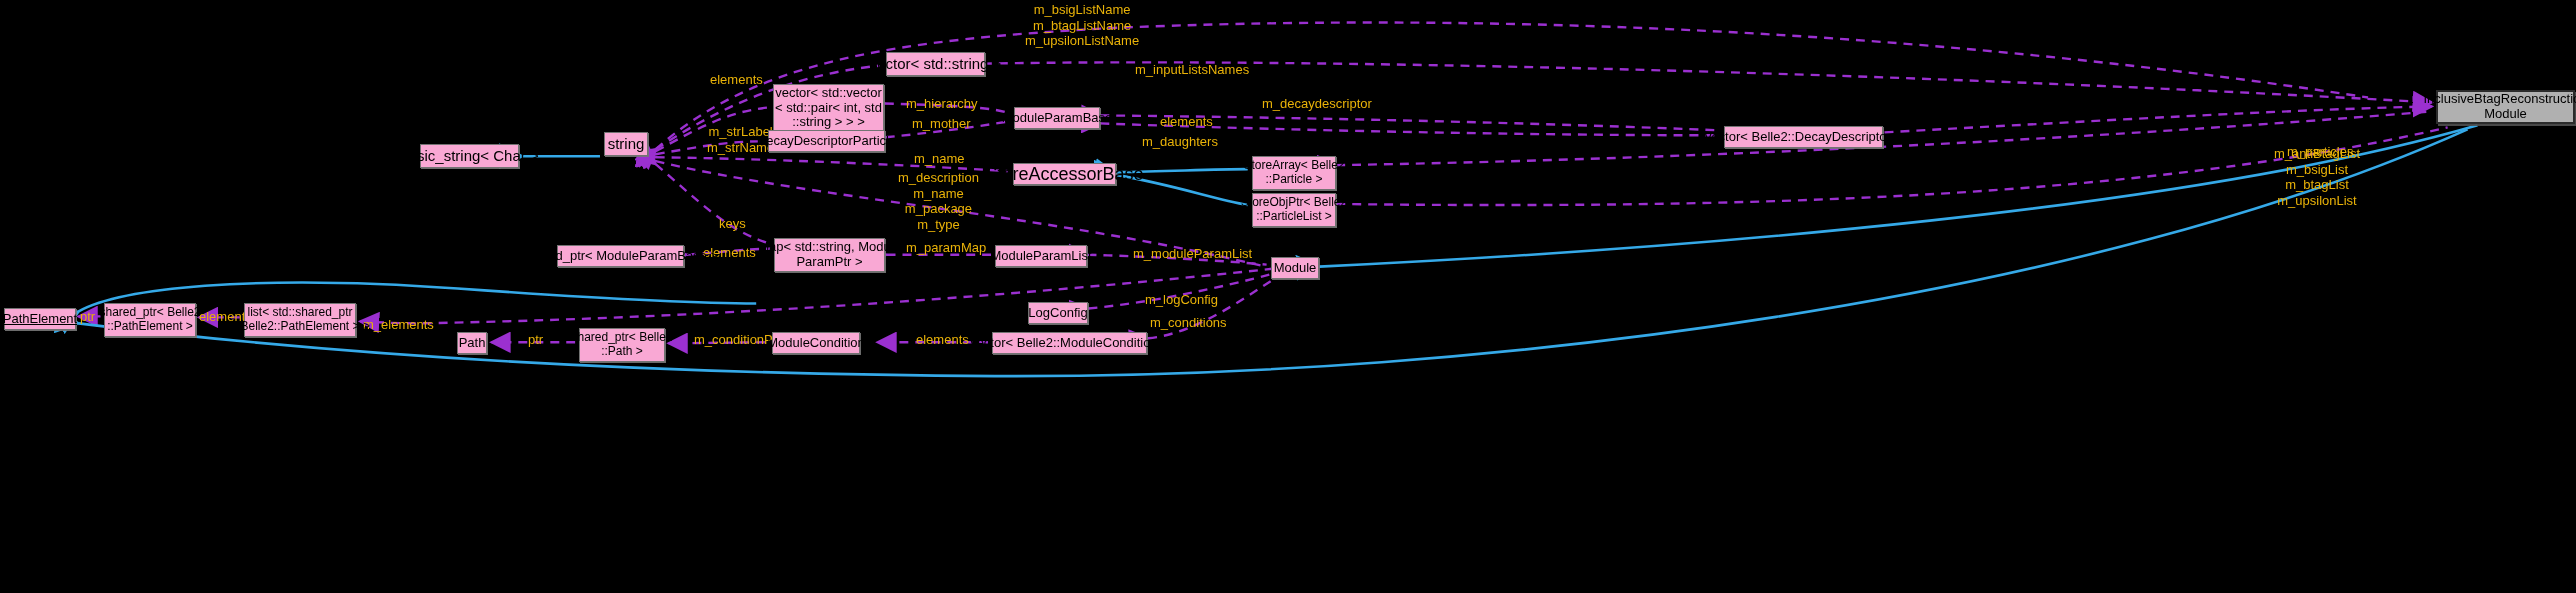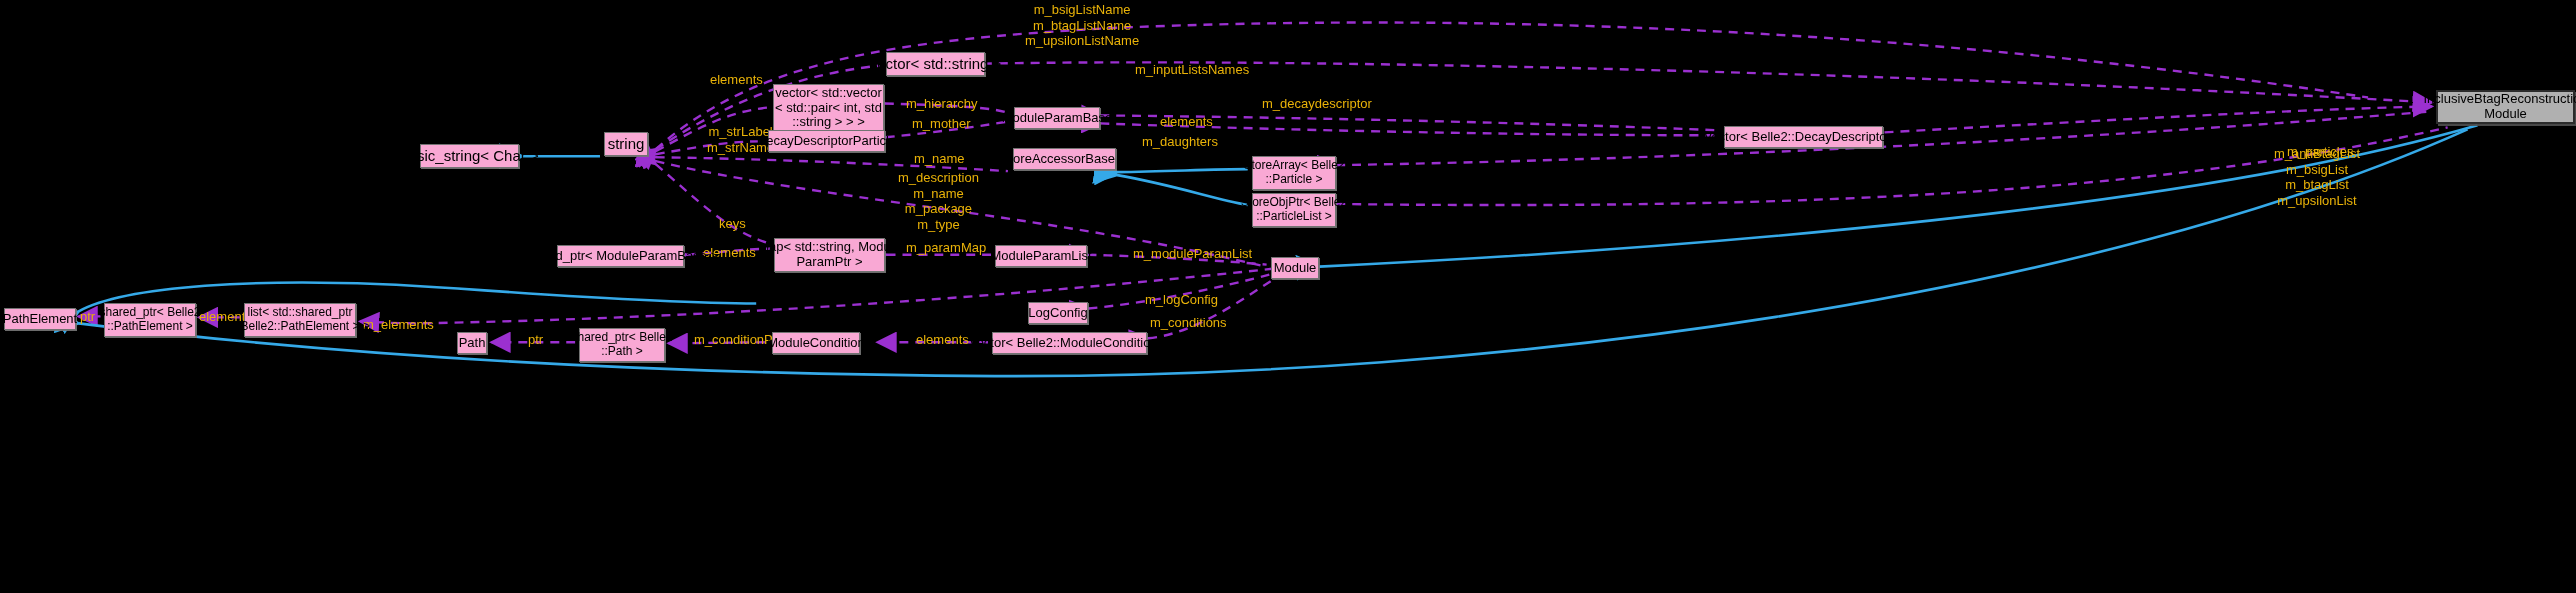--- a/index.html
+++ b/index.html
@@ -128,32 +128,32 @@
 
   <div class="node" style="left:420px;top:144px;width:99px;height:24px;"><span>basic_string&lt; Char &gt;</span></div>
   <div class="node" style="left:604px;top:132px;width:44px;height:24px;"><span>string</span></div>
   <div class="node" style="left:886px;top:52px;width:99px;height:24px;"><span>vector&lt; std::string &gt;</span></div>
   <div class="node" style="left:773px;top:84px;width:111px;height:48px;font-size:13px;"><span>vector&lt; std::vector
 &lt; std::pair&lt; int, std
 ::string &gt; &gt; &gt;</span></div>
   <div class="node" style="left:768px;top:130px;width:117px;height:22px;font-size:13px;"><span>DecayDescriptorParticle</span></div>
   <div class="node" style="left:1014px;top:107px;width:86px;height:22px;font-size:13px;"><span>ModuleParamBase</span></div>
   <div class="node" style="left:1724px;top:126px;width:159px;height:22px;font-size:13px;"><span>vector&lt; Belle2::DecayDescriptor &gt;</span></div>
-  <div class="node" style="left:1013px;top:148px;width:103px;height:22px;font-size:13px;justify-content:flex-end;"><span>StoreAccessorBase</span></div>
+  <div class="node" style="left:1013px;top:163px;width:103px;height:22px;font-size:18px;"><span>StoreAccessorBase</span></div>
   <div class="node" style="left:1252px;top:156px;width:84px;height:34px;font-size:12px;"><span>StoreArray&lt; Belle2
 ::Particle &gt;</span></div>
   <div class="node" style="left:1252px;top:193px;width:84px;height:34px;font-size:12px;"><span>StoreObjPtr&lt; Belle2
 ::ParticleList &gt;</span></div>
   <div class="node" style="left:557px;top:245px;width:127px;height:22px;font-size:13px;"><span>shared_ptr&lt; ModuleParamBase &gt;</span></div>
   <div class="node" style="left:774px;top:238px;width:111px;height:34px;font-size:13px;"><span>map&lt; std::string, Module
 ParamPtr &gt;</span></div>
   <div class="node" style="left:995px;top:245px;width:92px;height:22px;font-size:13px;"><span>ModuleParamList</span></div>
   <div class="node" style="left:1271px;top:257px;width:48px;height:22px;font-size:13px;"><span>Module</span></div>
   <div class="node" style="left:1028px;top:302px;width:60px;height:22px;font-size:13px;"><span>LogConfig</span></div>
-  <div class="node" style="left:4px;top:308px;width:72px;height:22px;font-size:13px;"><span>PathElement</span></div>
+  <div class="node" style="left:4px;top:308px;width:72px;height:22px;font-size:13px;text-decoration:underline;"><span>PathElement</span></div>
   <div class="node" style="left:104px;top:303px;width:92px;height:34px;font-size:12px;"><span>shared_ptr&lt; Belle2
 ::PathElement &gt;</span></div>
   <div class="node" style="left:244px;top:303px;width:112px;height:34px;font-size:12px;align-items:center;"><span>list&lt; std::shared_ptr
 &lt; Belle2::PathElement &gt; &gt;</span></div>
   <div class="node" style="left:457px;top:332px;width:30px;height:22px;font-size:13px;"><span>Path</span></div>
   <div class="node" style="left:579px;top:328px;width:86px;height:34px;font-size:12px;"><span>shared_ptr&lt; Belle2
 ::Path &gt;</span></div>
   <div class="node" style="left:772px;top:332px;width:88px;height:22px;font-size:13px;"><span>ModuleCondition</span></div>
   <div class="node" style="left:992px;top:332px;width:155px;height:22px;font-size:13px;"><span>vector&lt; Belle2::ModuleCondition &gt;</span></div>
   <div class="node root" style="left:2436px;top:90px;width:139px;height:34px;font-size:13px;"><span>InclusiveBtagReconstruction

